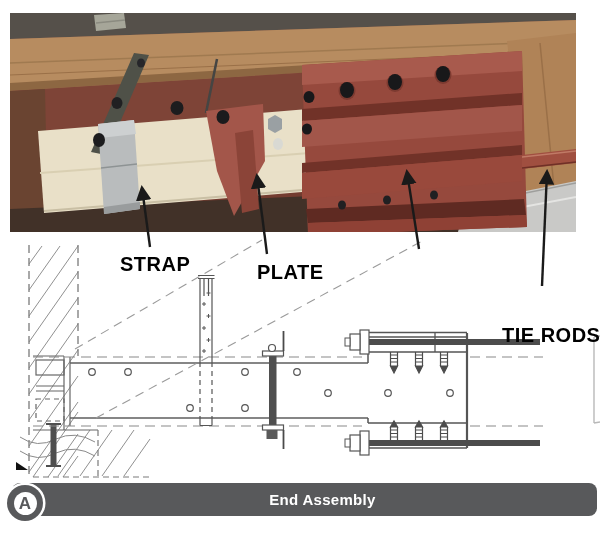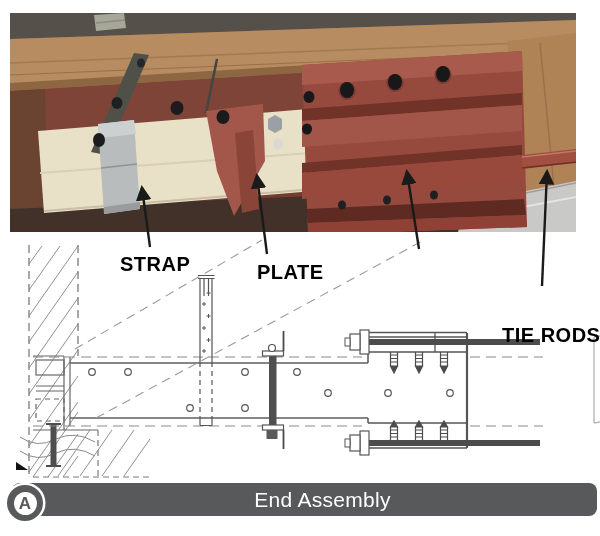--- a/index.html
+++ b/index.html
@@ -3,21 +3,21 @@
 <meta charset="utf-8">
 <style>
   html,body{margin:0;padding:0;background:#ffffff;}
   #canvas{position:relative;width:600px;height:536px;background:#fff;overflow:hidden;
           font-family:"Liberation Sans", sans-serif;}
   #photo{position:absolute;left:10px;top:13px;width:566px;height:219px;}
   #drawing{position:absolute;left:0;top:0;width:600px;height:536px;}
   .callout{position:absolute;font-weight:700;font-size:20px;letter-spacing:.5px;color:#000000;white-space:nowrap;}
   #cap-bar{position:absolute;left:12px;top:483px;width:585px;height:33px;background:#58595b;
            border-radius:8px;display:flex;align-items:center;justify-content:center;}
-  #cap-title{color:#ffffff;font-size:21px;letter-spacing:.3px;font-weight:400;margin-left:36px;}
+  #cap-title{color:#ffffff;font-size:15px;letter-spacing:.3px;font-weight:700;margin-left:36px;}
   #badge{position:absolute;left:7px;top:485px;width:36px;height:36px;border-radius:50%;
          background:#58595b;box-shadow:0 0 0 2.5px #ffffff;display:flex;align-items:center;justify-content:center;}
   #badge .inner{width:23px;height:23px;border-radius:50%;background:#ffffff;display:flex;
                 align-items:center;justify-content:center;}
   #badge .letter{color:#58595b;font-weight:700;font-size:17px;line-height:1;}
 </style>
 </head>
 <body>
 
 <div id="canvas">

